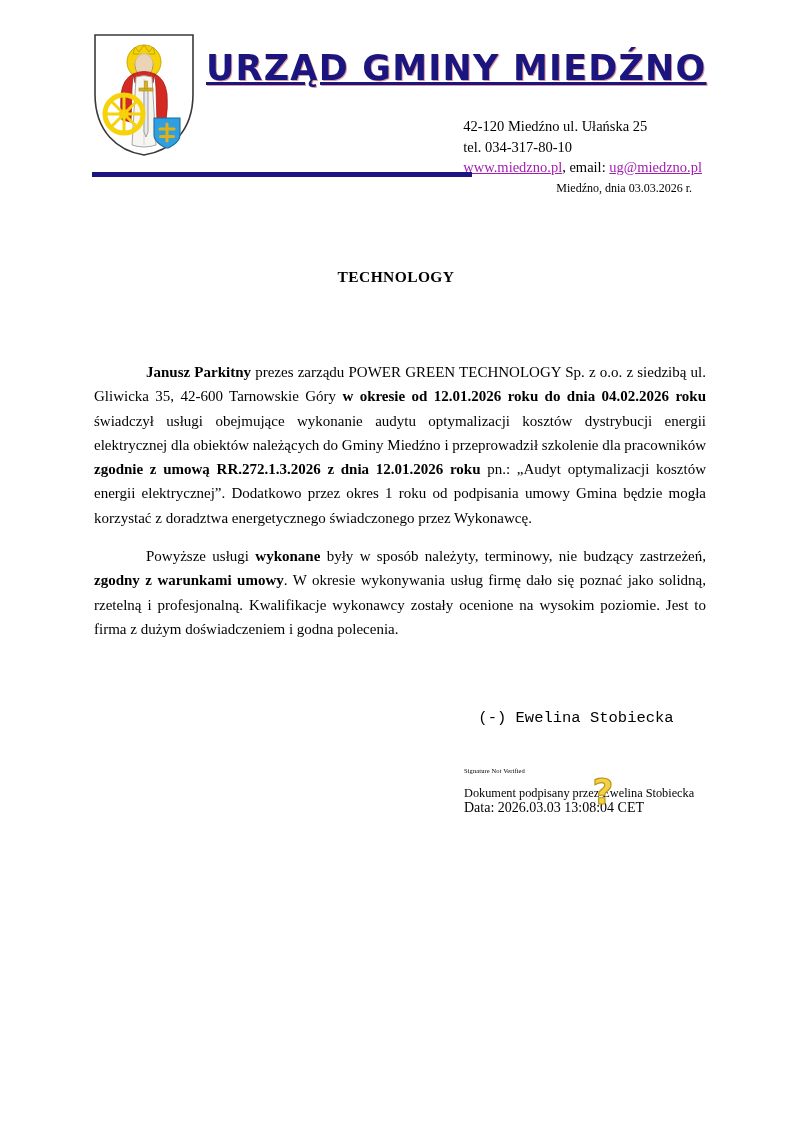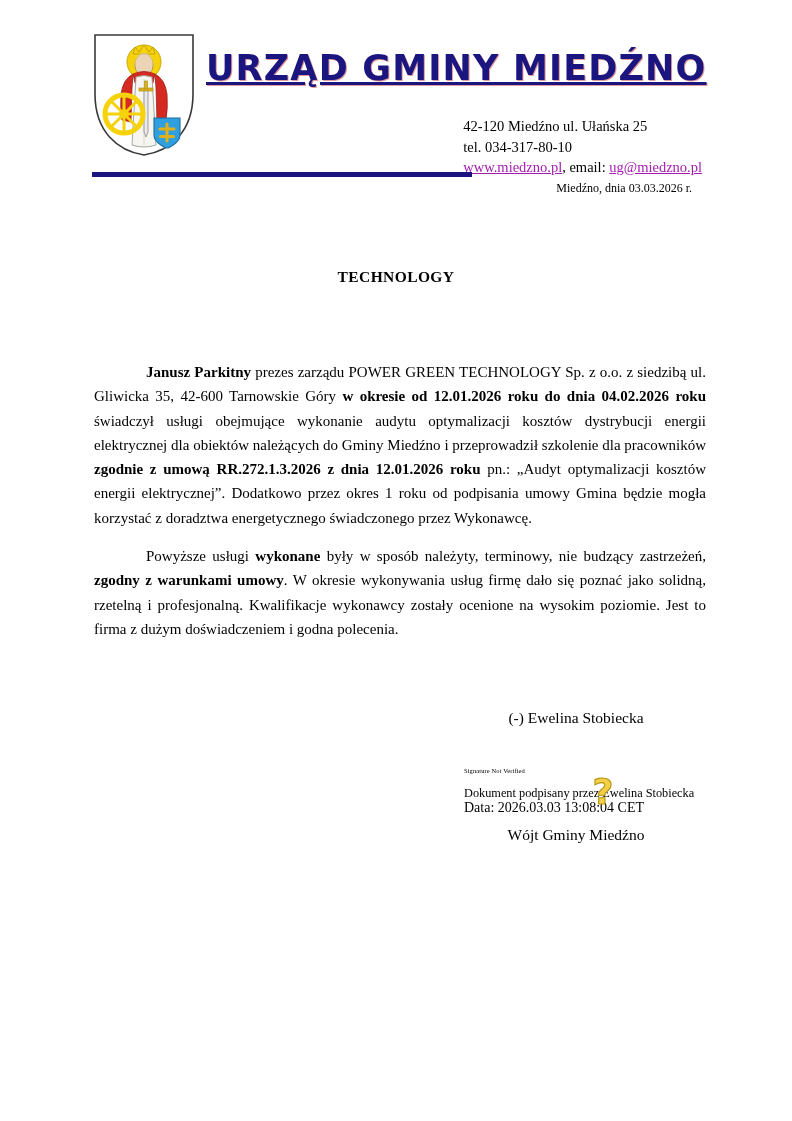--- a/index.html
+++ b/index.html
@@ -121,20 +121,21 @@
 
   
   .sig-name {
     position: absolute;
     left: 450px;
     top: 709px;
     width: 252px;
     text-align: center;
     font-size: 15.5px;
     white-space: nowrap;
+    font-family: Liberation Mono, monospace;
   }
 
   .esig {
     position: absolute;
     left: 464px;
     top: 768px;
     width: 240px;
     height: 46px;
   }
   .esig-notverified {
@@ -258,15 +259,14 @@
     <div class="esig-notverified">Signature Not Verified</div>
     <div class="esig-line1">Dokument podpisany przez Ewelina Stobiecka</div>
     <div class="esig-line2">Data: 2026.03.03 13:08:04 CET</div>
     <div class="esig-badge">
       <svg viewBox="0 0 34 38" width="34" height="38">
         <text x="17" y="31" text-anchor="middle" font-family="DejaVu Sans, Liberation Sans, sans-serif" font-size="36" font-weight="bold" fill="#f2d047" stroke="#b79410" stroke-width="1.1">?</text>
       </svg>
     </div>
   </div>
 
-  <div class="sig-role">Wójt Gminy Miedźno</div>
 
 </div>
 
 </body></html>

